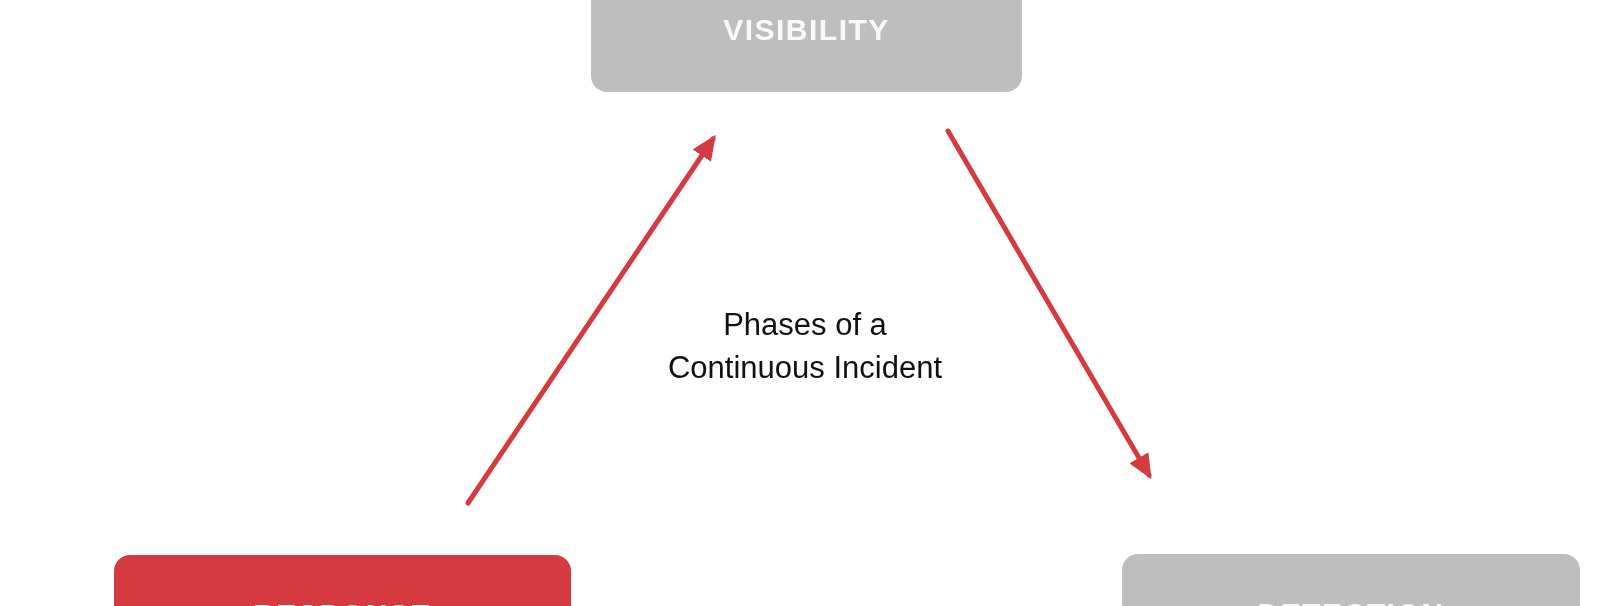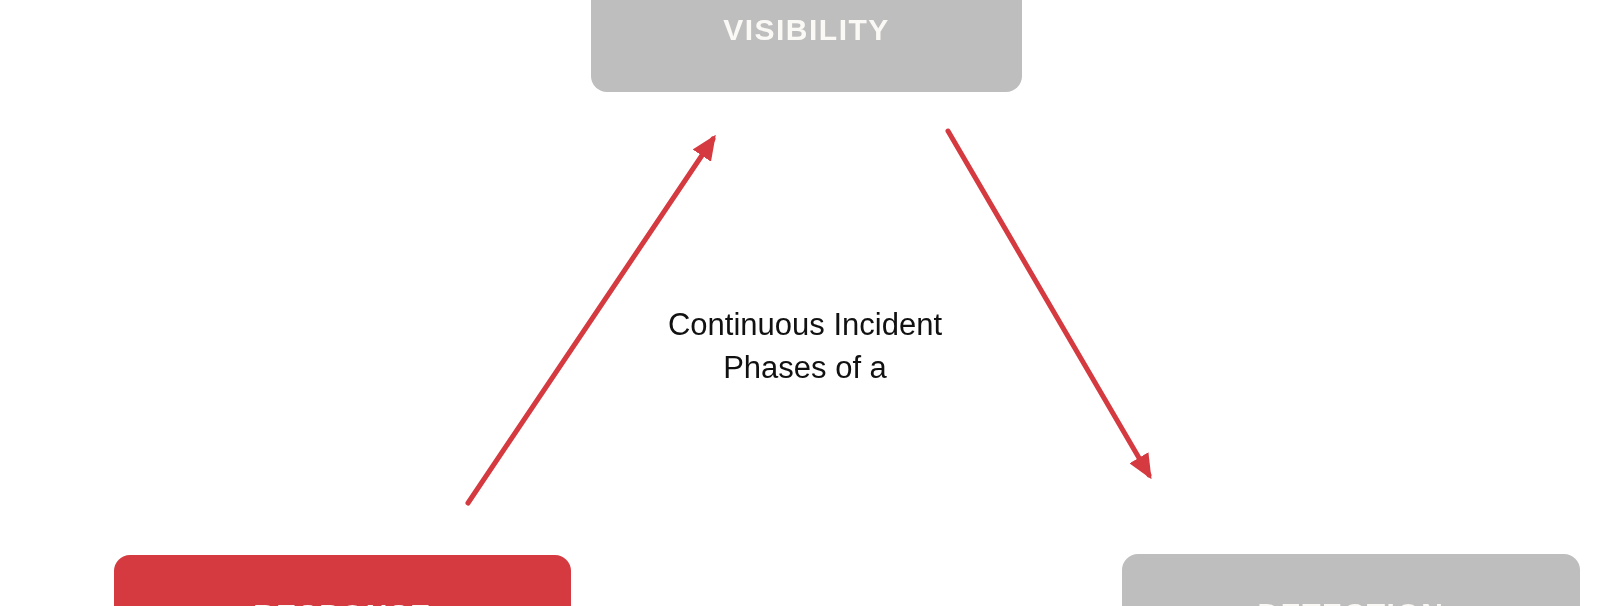--- a/index.html
+++ b/index.html
@@ -81,22 +81,22 @@
     </defs>
     <line x1="443" y1="503" x2="688" y2="139" stroke-width="5" stroke-linecap="round" marker-end="url(#ah)" stroke="#d43a3f"></line>
     <line x1="923" y1="131" x2="1124" y2="475" stroke-width="5" stroke-linecap="round" marker-end="url(#ah)" stroke="#d43a3f"></line>
   </svg>
 
   <div class="node node-visibility" style="background-color: rgb(191, 190, 190);">
     <span class="node-label" style="color: rgb(251, 249, 246);">VISIBILITY</span>
   </div>
 
   <div class="diagram-title" style="color: rgb(17, 17, 17);">
+    <span class="title-line">Phases of a</span>
     <span class="title-line">Continuous Incident</span>
-    <span class="title-line">Phases of a</span>
   </div>
 
   <div class="node node-response" style="background-color: rgb(212, 58, 63);">
     <span class="node-label" style="color: rgb(251, 249, 246);">RESPONSE</span>
   </div>
 
   <div class="node node-detection" style="background-color: rgb(191, 190, 190);">
     <span class="node-label" style="color: rgb(251, 249, 246);">DETECTION</span>
   </div>
 

